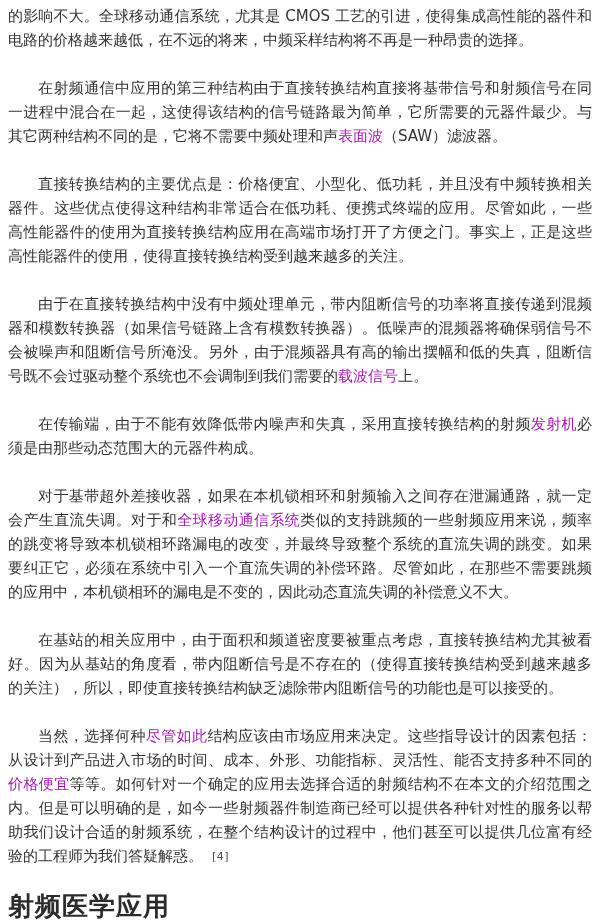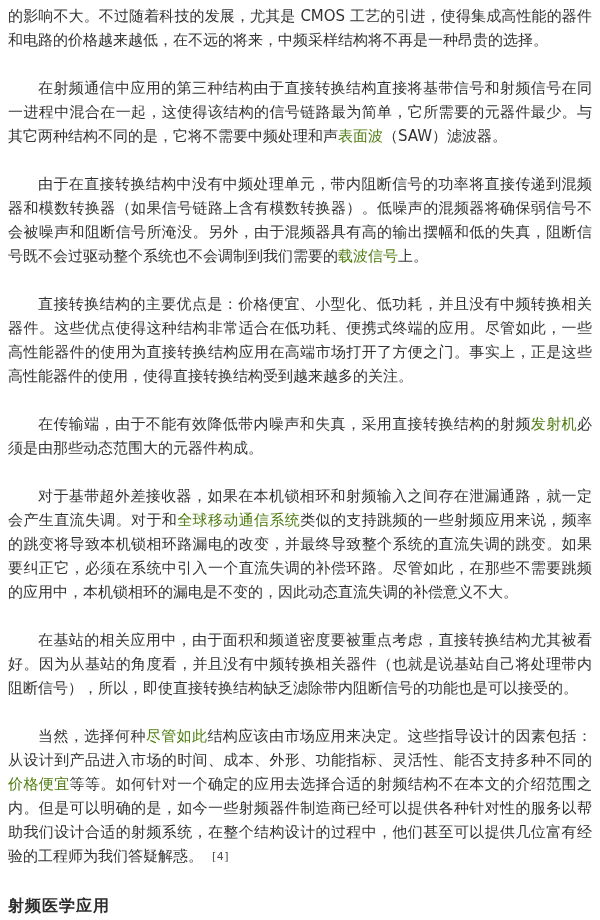--- a/index.html
+++ b/index.html
@@ -24,50 +24,50 @@
   p.para {
     margin: 0 0 24px 0;
     text-indent: 2em;
     text-align: justify;
     word-break: break-all;
   }
   p.para.no-indent {
     text-indent: 0;
   }
   a.inline-link {
-    color: #4d7c0f;
+    color: #a21caf;
     text-decoration: none;
     cursor: pointer;
   }
   .ref {
     font-size: 11px;
     color: #4a4a4a;
     margin-left: 9px;
     vertical-align: 1px;
     letter-spacing: 0.5px;
   }
   h2.section-heading {
     margin: 0;
     padding: 0;
-    font-size: 16px;
+    font-size: 26px;
     line-height: 26px;
     font-weight: 700;
     color: #2b2b2b;
     letter-spacing: 1px;
     text-align: left;
   }
 </style>
 </head>
 <body>
 
 <div class="article">
   <div>
-      <p class="para no-indent">的影响不大。不过随着科技的发展，尤其是 CMOS 工艺的引进，使得集成高性能的器件和电路的价格越来越低，在不远的将来，中频采样结构将不再是一种昂贵的选择。</p>
+      <p class="para no-indent">的影响不大。全球移动通信系统，尤其是 CMOS 工艺的引进，使得集成高性能的器件和电路的价格越来越低，在不远的将来，中频采样结构将不再是一种昂贵的选择。</p>
       <p class="para">在射频通信中应用的第三种结构由于直接转换结构直接将基带信号和射频信号在同一进程中混合在一起，这使得该结构的信号链路最为简单，它所需要的元器件最少。与其它两种结构不同的是，它将不需要中频处理和声<a class="inline-link" href="#">表面波</a>（SAW）滤波器。</p>
+      <p class="para">直接转换结构的主要优点是：价格便宜、小型化、低功耗，并且没有中频转换相关器件。这些优点使得这种结构非常适合在低功耗、便携式终端的应用。尽管如此，一些高性能器件的使用为直接转换结构应用在高端市场打开了方便之门。事实上，正是这些高性能器件的使用，使得直接转换结构受到越来越多的关注。</p>
       <p class="para">由于在直接转换结构中没有中频处理单元，带内阻断信号的功率将直接传递到混频器和模数转换器（如果信号链路上含有模数转换器）。低噪声的混频器将确保弱信号不会被噪声和阻断信号所淹没。另外，由于混频器具有高的输出摆幅和低的失真，阻断信号既不会过驱动整个系统也不会调制到我们需要的<a class="inline-link" href="#">载波信号</a>上。</p>
-      <p class="para">直接转换结构的主要优点是：价格便宜、小型化、低功耗，并且没有中频转换相关器件。这些优点使得这种结构非常适合在低功耗、便携式终端的应用。尽管如此，一些高性能器件的使用为直接转换结构应用在高端市场打开了方便之门。事实上，正是这些高性能器件的使用，使得直接转换结构受到越来越多的关注。</p>
       <p class="para">在传输端，由于不能有效降低带内噪声和失真，采用直接转换结构的射频<a class="inline-link" href="#">发射机</a>必须是由那些动态范围大的元器件构成。</p>
       <p class="para">对于基带超外差接收器，如果在本机锁相环和射频输入之间存在泄漏通路，就一定会产生直流失调。对于和<a class="inline-link" href="#">全球移动通信系统</a>类似的支持跳频的一些射频应用来说，频率的跳变将导致本机锁相环路漏电的改变，并最终导致整个系统的直流失调的跳变。如果要纠正它，必须在系统中引入一个直流失调的补偿环路。尽管如此，在那些不需要跳频的应用中，本机锁相环的漏电是不变的，因此动态直流失调的补偿意义不大。</p>
-      <p class="para">在基站的相关应用中，由于面积和频道密度要被重点考虑，直接转换结构尤其被看好。因为从基站的角度看，并且没有中频转换相关器件（也就是说基站自己将处理带内阻断信号），所以，即使直接转换结构缺乏滤除带内阻断信号的功能也是可以接受的。</p>
+      <p class="para">在基站的相关应用中，由于面积和频道密度要被重点考虑，直接转换结构尤其被看好。因为从基站的角度看，带内阻断信号是不存在的（使得直接转换结构受到越来越多的关注），所以，即使直接转换结构缺乏滤除带内阻断信号的功能也是可以接受的。</p>
       <p class="para">当然，选择何种<a class="inline-link" href="#">尽管如此</a>结构应该由市场应用来决定。这些指导设计的因素包括：从设计到产品进入市场的时间、成本、外形、功能指标、灵活性、能否支持多种不同的<a class="inline-link" href="#">价格便宜</a>等等。如何针对一个确定的应用去选择合适的射频结构不在本文的介绍范围之内。但是可以明确的是，如今一些射频器件制造商已经可以提供各种针对性的服务以帮助我们设计合适的射频系统，在整个结构设计的过程中，他们甚至可以提供几位富有经验的工程师为我们答疑解惑。<span class="ref">[4]</span></p>
     </div>
   <h2 class="section-heading">射频医学应用</h2>
 </div>
 
 </body></html>

